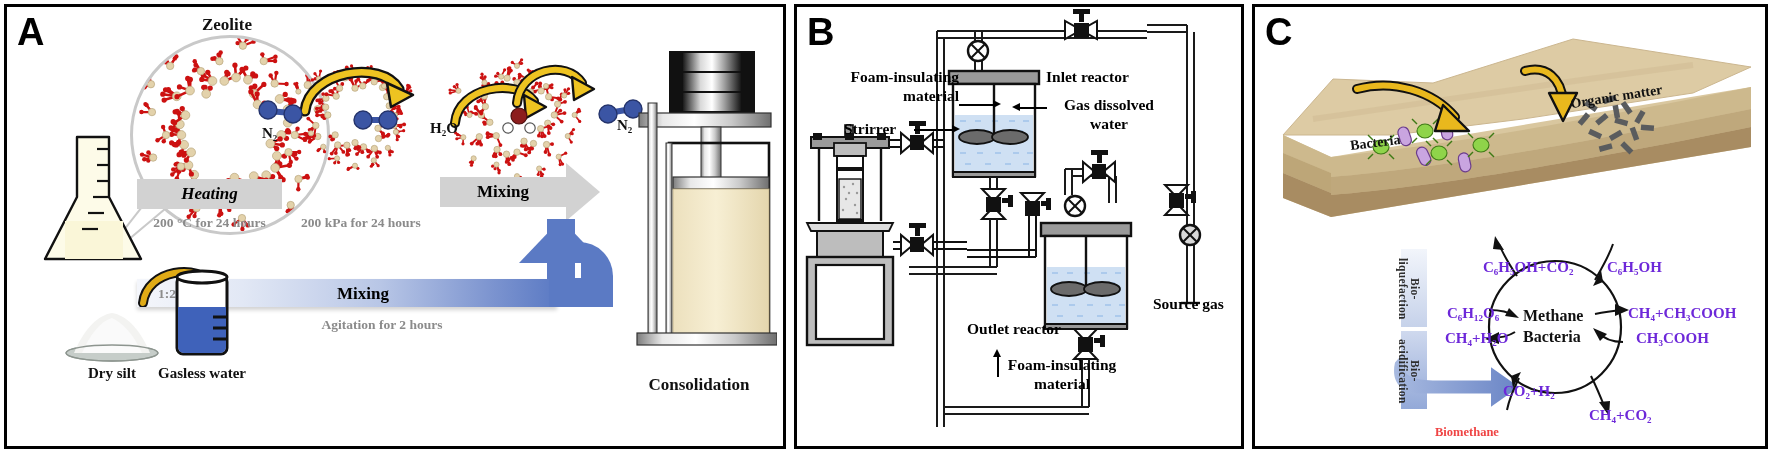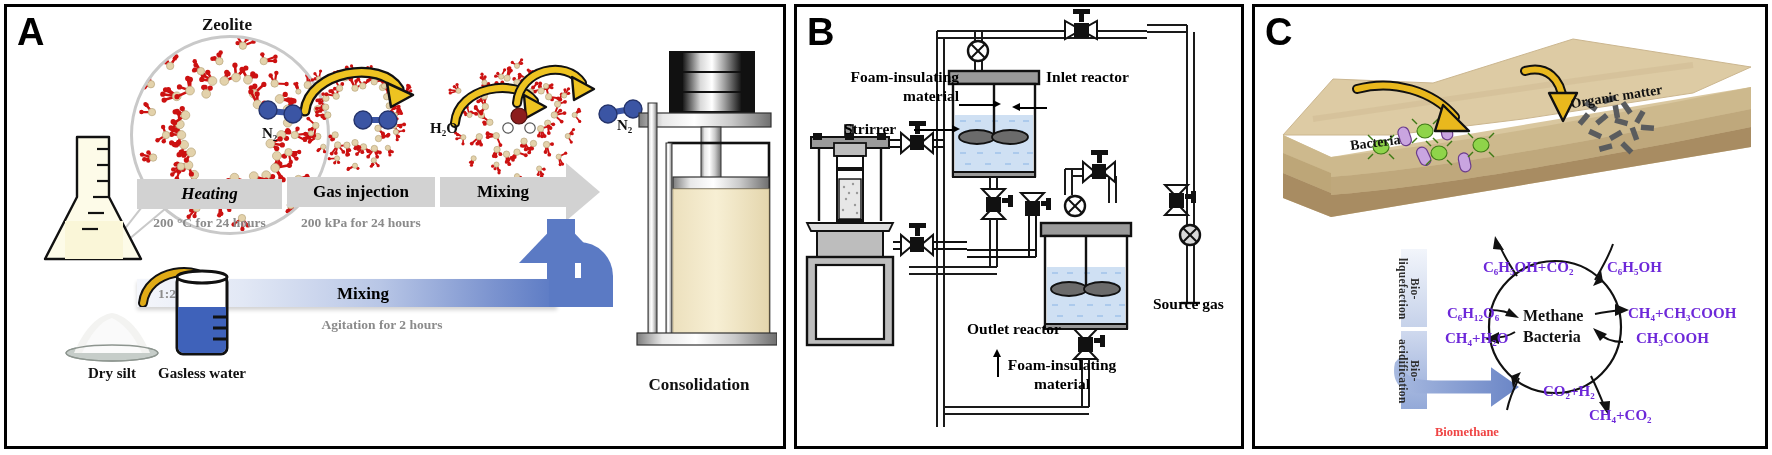--- a/index.html
+++ b/index.html
@@ -1187,23 +1187,20 @@
       <line x1="11" y1="18" x2="35" y2="14" stroke="#3b55a4" stroke-width="6"></line>
       <circle cx="11" cy="19" r="9" fill="#3b55a4" stroke="#24336b" stroke-width="1.4"></circle>
       <circle cx="36" cy="14" r="9" fill="#3b55a4" stroke="#24336b" stroke-width="1.4"></circle>
     </svg>
     <div class="lbl" style="left:610px;top:110px;font-size:15px;">N₂</div>
     <div class="lbl" style="left:423px;top:113px;font-size:15px;">H₂O</div>
 
     <div class="stepbar" style="left:130px;top:172px;width:145px;font-style:italic;">
       <div class="steptxt">Heating</div>
     </div>
-    <div class="stepbar" style="left:280px;top:170px;width:148px;">
-      <div class="steptxt">Gas injection</div>
-    </div>
     <div class="stepbar" style="left:433px;top:170px;width:126px;">
       <div class="steptxt">Mixing</div>
     </div>
     <div class="grayArrowHead" style="left:559px;top:156px;"></div>
 
     <div class="substep" style="left:130px;top:208px;width:145px;">200 °C for 24 hours</div>
     <div class="substep" style="left:280px;top:208px;width:148px;">200 kPa for 24 hours</div>
 
     <div id="blueRibbon"></div>
     <div id="blueElbow"></div>
@@ -1513,20 +1510,24 @@
     </div>
     <div class="leader" style="left:162px;top:97px;width:36px;"></div>
     <div class="arrowR" style="left:196px;top:93px;"></div>
 
     <div class="annot" style="left:47px;top:112px;">Strirrer</div>
     <div class="leader" style="left:117px;top:122px;width:40px;"></div>
     <div class="arrowR" style="left:155px;top:118px;"></div>
 
     <div class="annot" style="left:249px;top:48px;margin-top:12px;">Inlet reactor</div>
 
+    <div class="annot" style="left:252px;top:88px;width:120px;text-align:center;">
+      <span>Gas dissolved</span><br>
+      <span>water</span>
+    </div>
     <div class="leader" style="left:222px;top:100px;width:28px;"></div>
     <div class="arrowL" style="left:215px;top:96px;"></div>
 
 
     <div class="annot" style="left:356px;top:287px;">Source gas</div>
 
     <div class="annot" style="left:170px;top:312px;">Outlet reactor</div>
 
     <div class="annot" style="left:190px;top:348px;width:150px;text-align:center;">
       <span>Foam-insulating</span><br>
@@ -1677,17 +1678,17 @@
     </svg>
     <div class="lbl" style="left:268px;top:300px;font-size:16px;">Methane</div>
     <div class="lbl" style="left:268px;top:321px;font-size:16px;">Bacteria</div>
 
     <div class="eq" style="left:228px;top:252px;">C₆H₅OH+CO₂</div>
     <div class="eq" style="left:352px;top:252px;">C₆H₅OH</div>
     <div class="eq" style="left:192px;top:298px;">C₆H₁₂O₆</div>
     <div class="eq" style="left:190px;top:323px;">CH₄+H₂O</div>
     <div class="eq" style="left:373px;top:298px;">CH₄+CH₃COOH</div>
     <div class="eq" style="left:373px;top:323px;margin-left:8px;">CH₃COOH</div>
-    <div class="eq" style="left:248px;top:376px;margin-left:40px;">CO₂+H₂</div>
+    <div class="eq" style="left:248px;top:376px;">CO₂+H₂</div>
     <div class="eq" style="left:334px;top:376px;margin-top:24px;">CH₄+CO₂</div>
   </div>
 
 </div>
 
 </body></html>

